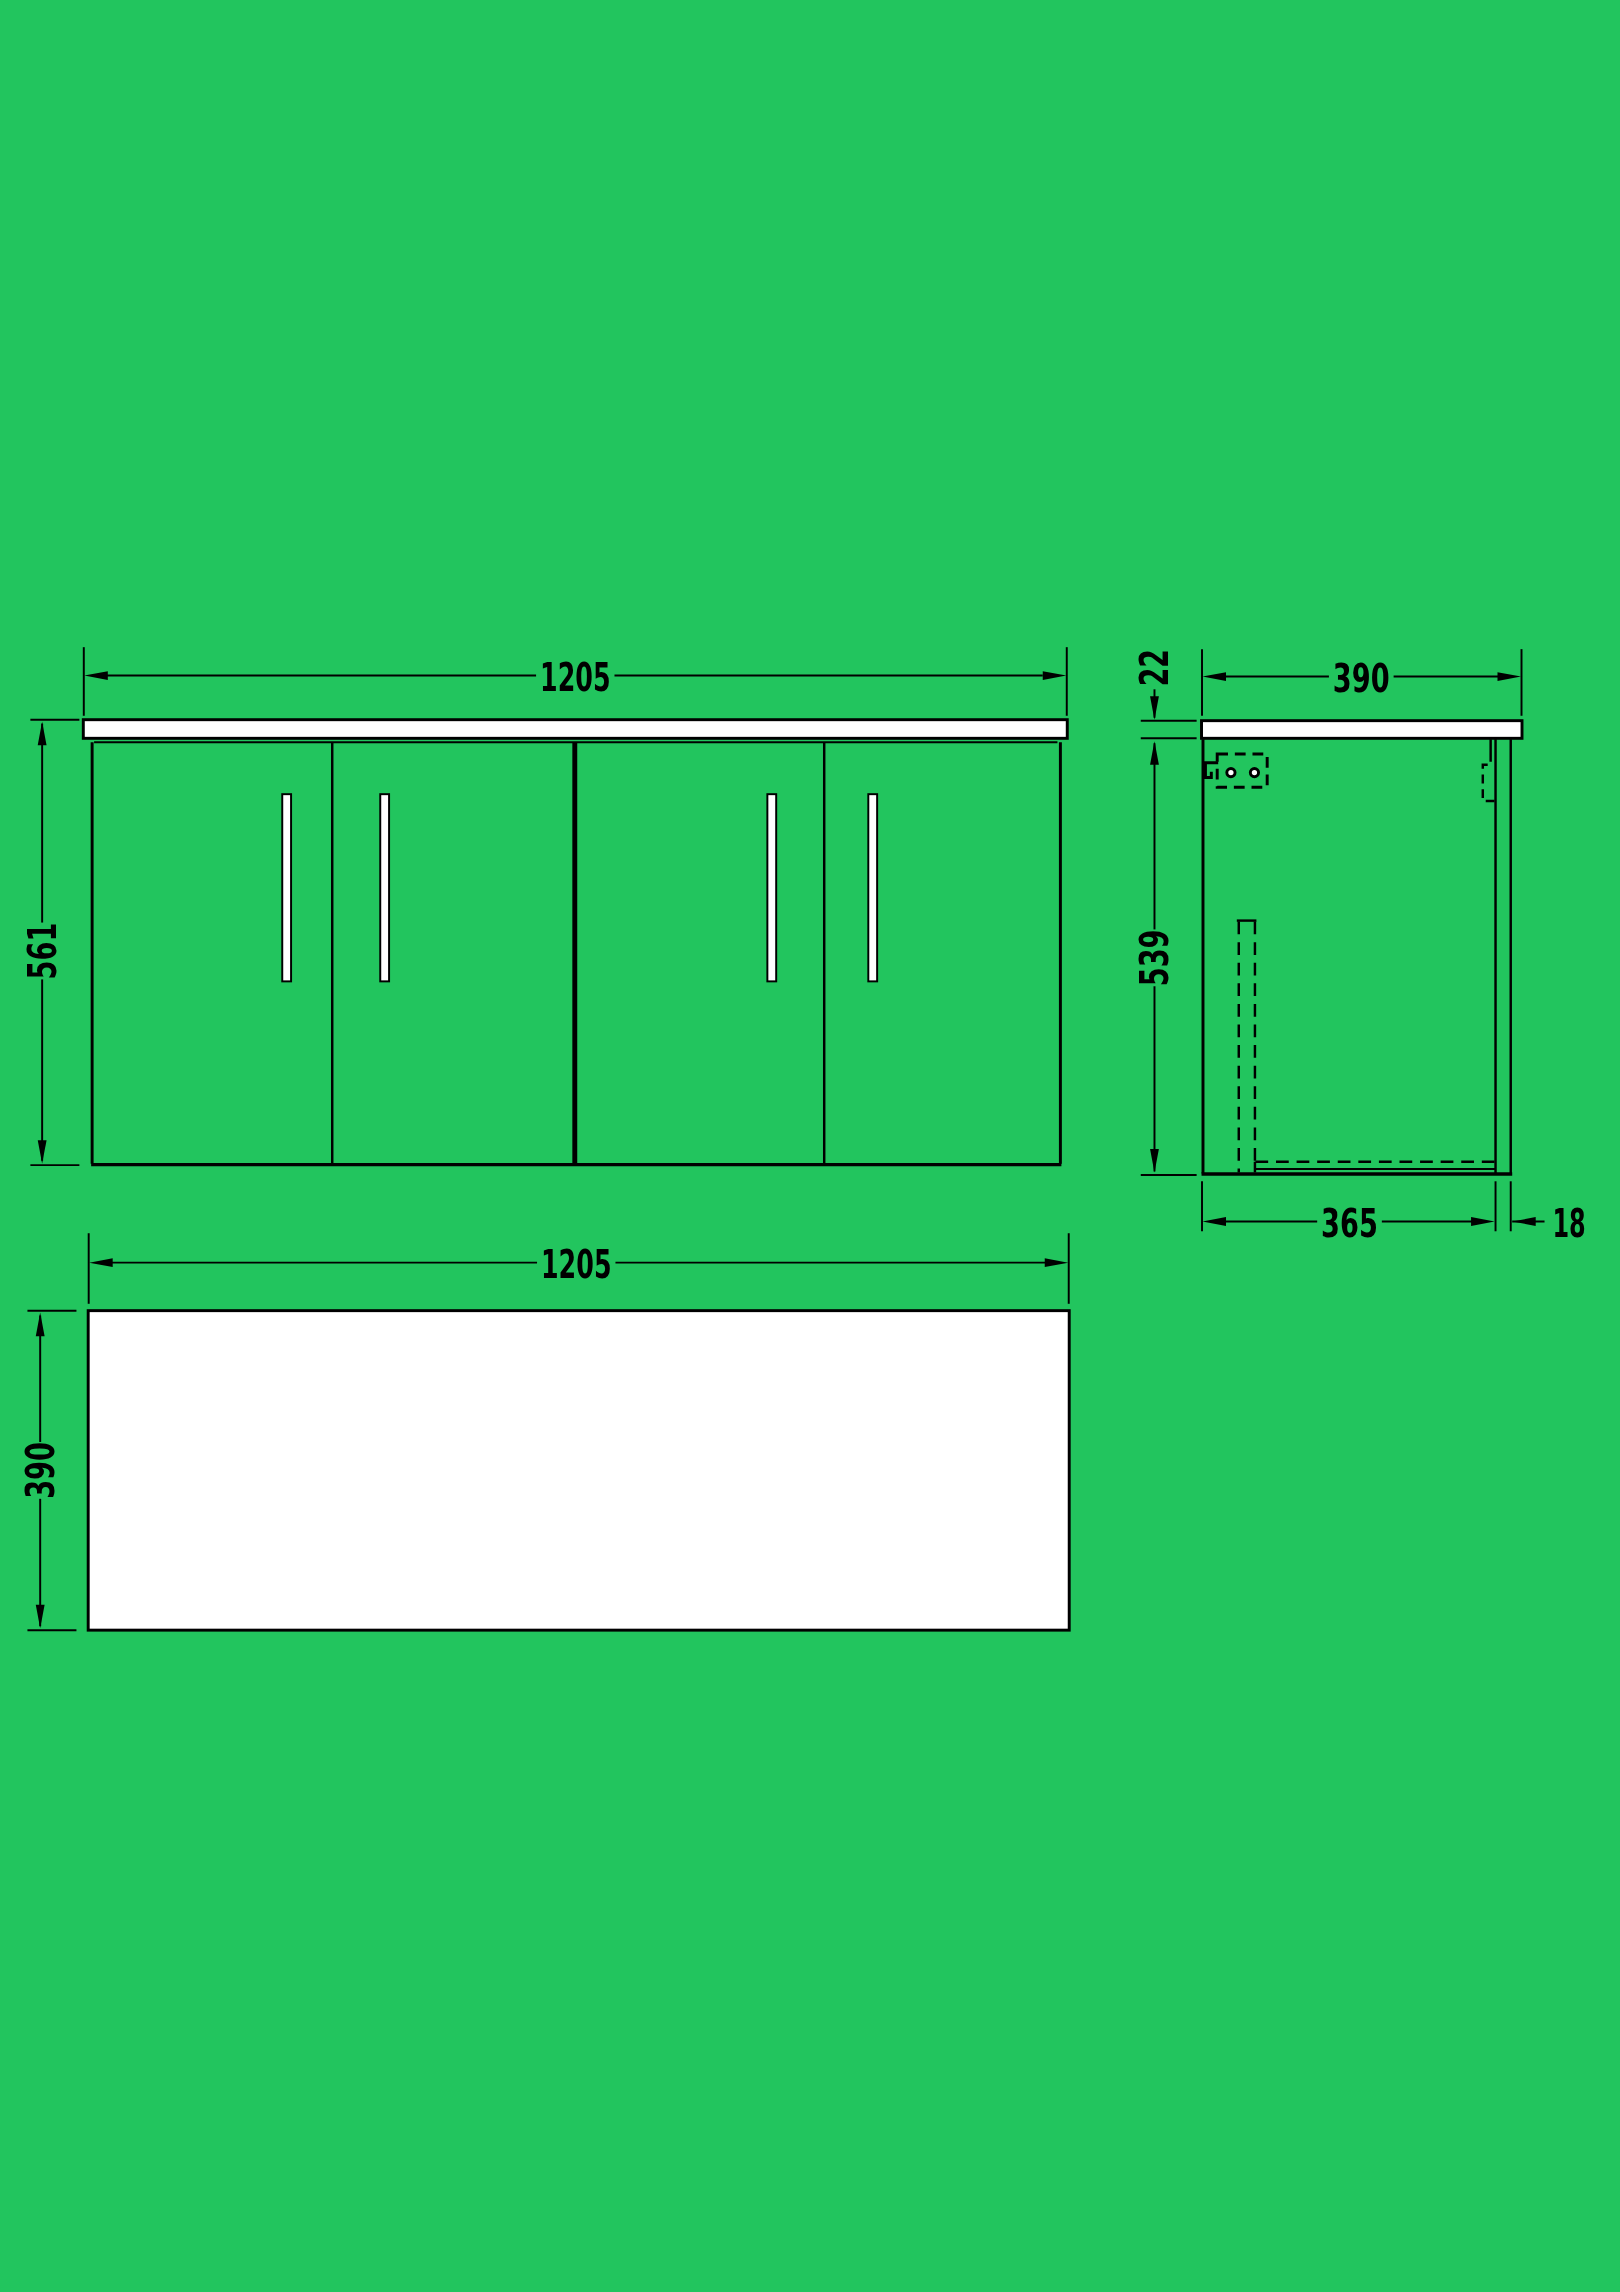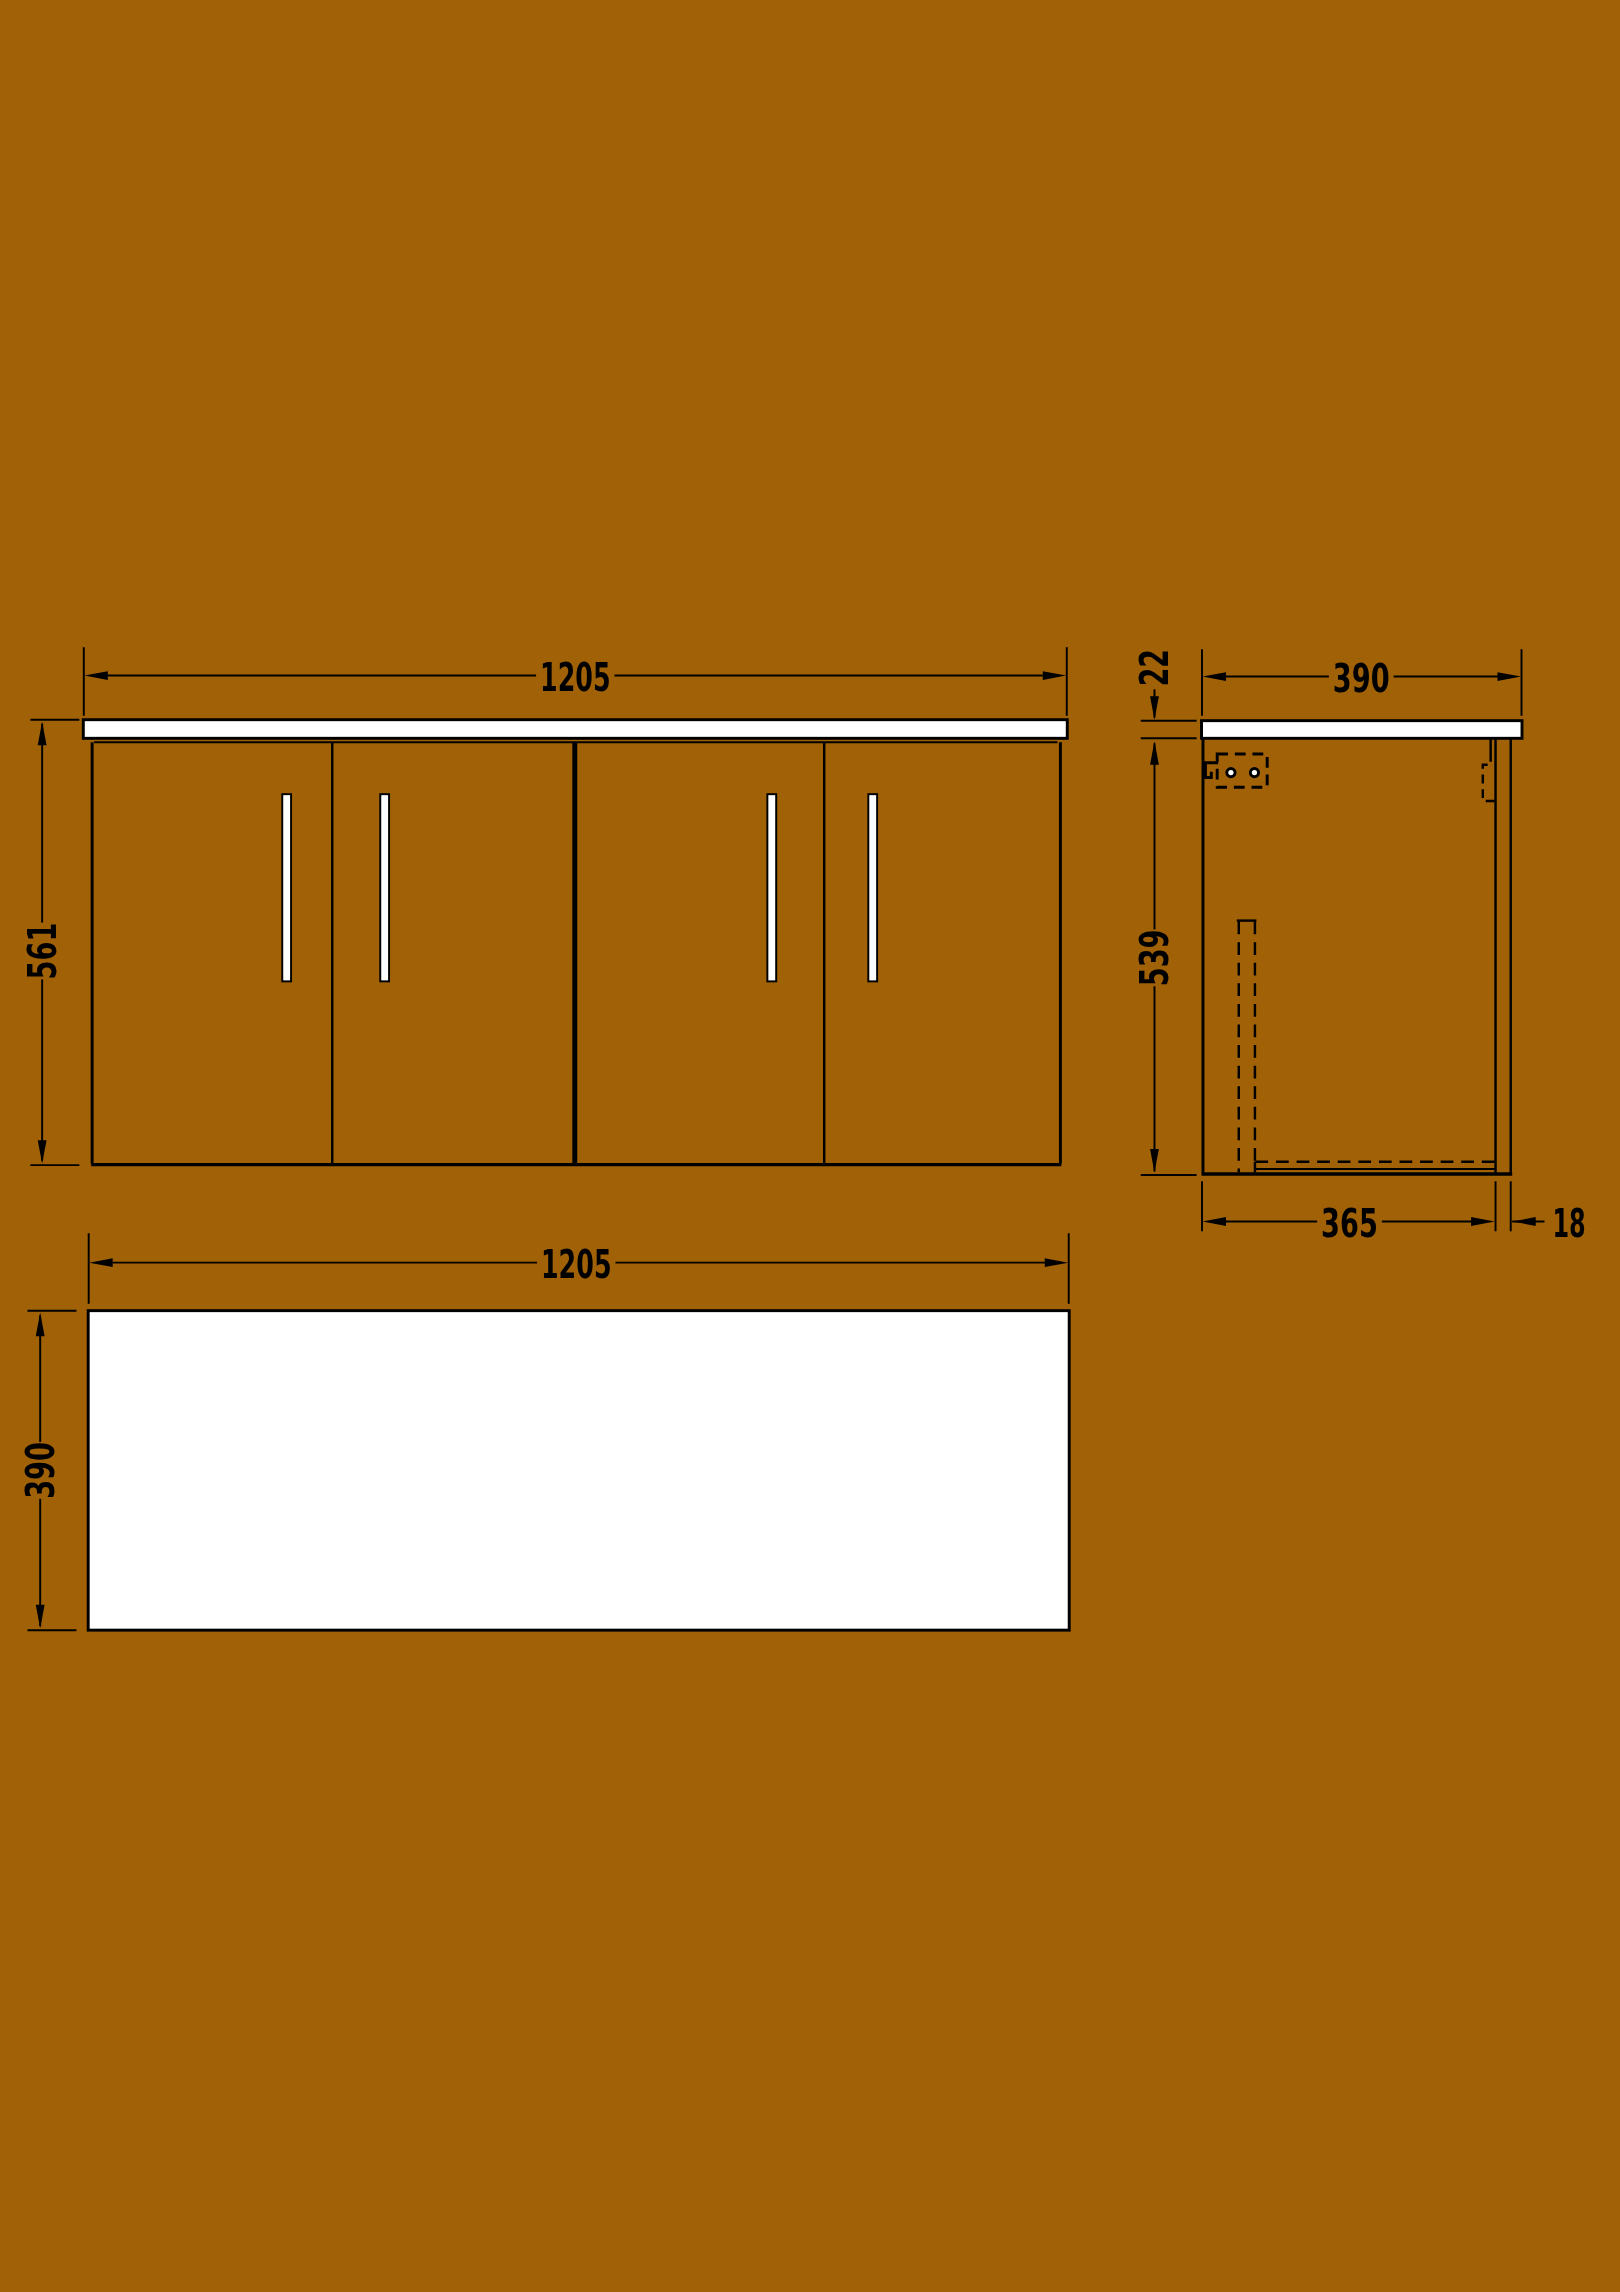--- a/index.html
+++ b/index.html
@@ -1,17 +1,17 @@
 <!DOCTYPE html>
 <html><head>
 <meta charset="utf-8">
 <style>
   html,body{margin:0;padding:0;background:#fff;}
   .stage{
-    width:1620px;height:2293px;background:#a16207;position:relative;
+    width:1620px;height:2293px;background:#22c55e;position:relative;
     font-family:"DejaVu Sans", sans-serif;
     text-align:center;
   }
   svg{display:block;}
   .ln{stroke:#000000;fill:none;}
   .fillshape{fill:#000000;stroke:none;}
   .whitefill{fill:#ffffff;stroke:#000000;}
   text.dim{
     font-family:"DejaVu Sans", sans-serif;
     font-weight:bold;

